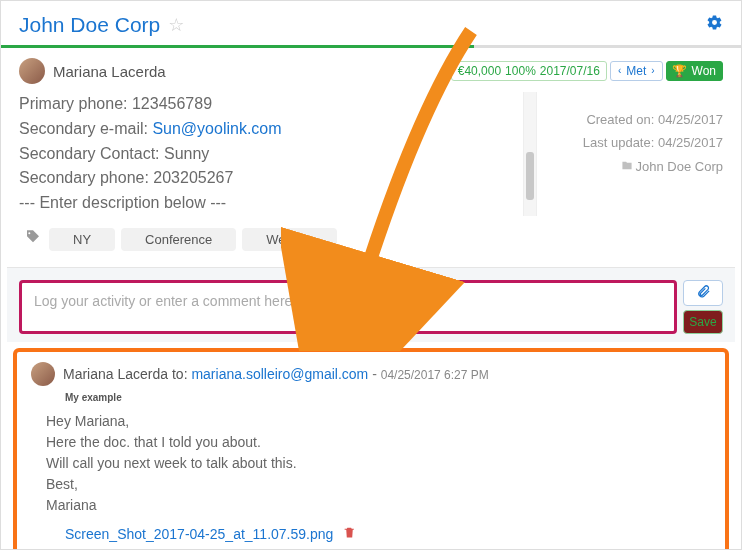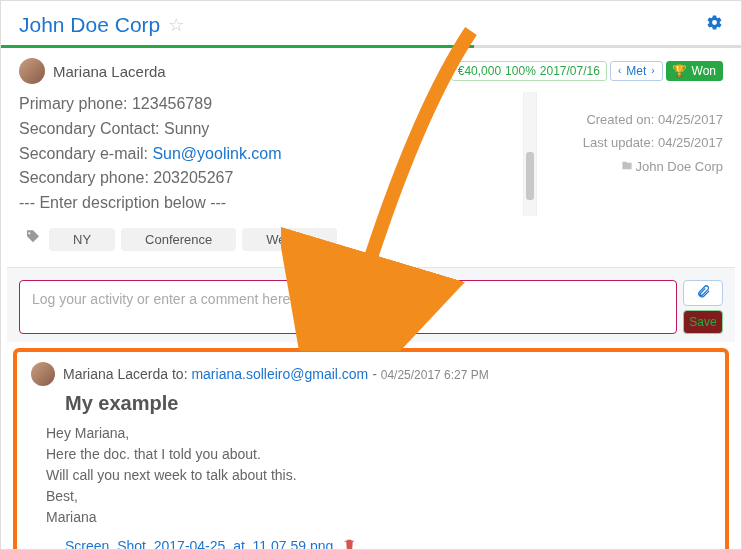--- a/index.html
+++ b/index.html
@@ -33,32 +33,32 @@
   .vscroll .thumb { position: absolute; left: 2px; right: 2px; top: 60px; height: 48px; background: #c8c8c8; border-radius: 3px; }
   .side-col { width: 200px; padding: 16px 18px 0 8px; text-align: right; color: #9a9a9a; font-size: 13px; line-height: 1.8; }
   .side-col .folder { color: #9a9a9a; }
   .folder-icon { display: inline-block; margin-right: 3px; }
 
   .tags-row { display: flex; align-items: center; gap: 6px; padding: 12px 12px 16px 12px; margin: 0 6px; border-bottom: 1px solid #e5e5e5; }
   .tag-icon { color: #9a9a9a; font-size: 16px; margin-right: 2px; margin-left: 6px; }
   .tag { background: #f1f1f1; color: #555; border-radius: 4px; padding: 4px 24px; font-size: 13px; }
 
   .activity-row { display: flex; gap: 6px; padding: 12px 12px 8px 12px; background: #f4f6f8; margin: 0 6px; }
-  .activity-input { flex: 1; border: 1px solid #be185d; border-radius: 4px; background: #fff; padding: 10px 12px; color: #aaa; font-size: 14px; height: 54px; }
+  .activity-input { flex: 1; border: 3px solid #be185d; border-radius: 4px; background: #fff; padding: 10px 12px; color: #aaa; font-size: 14px; height: 54px; }
   .activity-side { display: flex; flex-direction: column; gap: 4px; }
   .attach-btn { width: 40px; height: 26px; border: 1px solid #b6cde8; border-radius: 4px; background: #fff; color: #1b75d0; display: flex; align-items: center; justify-content: center; font-size: 15px; }
   .save-btn { width: 40px; height: 24px; border: 1px solid #8dd19b; border-radius: 4px; background: #7f1d1d; color: #2aa745; font-size: 12px; display: flex; align-items: center; justify-content: center; font-weight: 500; }
 
   .highlight-box { margin: 6px 12px 12px 12px; border: 4px solid #f97316; border-radius: 6px; padding: 10px 2px 12px 14px; background: #fff; }
   .msg-header { display: flex; align-items: center; gap: 8px; font-size: 14px; }
   .msg-header .sender { color: #555; }
   .msg-header a { color: #1b75d0; text-decoration: none; }
   .msg-header .dash { color: #777; }
   .msg-header .ts { color: #888; font-size: 12px; }
-  .msg-subject { font-weight: 700; color: #555; margin: 6px 0 8px 34px; font-size: 20px; }
+  .msg-subject { font-weight: 700; color: #555; margin: 6px 0 8px 34px; font-size: 10px; }
   .msg-body { margin-left: 15px; color: #666; font-size: 14px; line-height: 1.5; }
   .msg-attach { margin-left: 34px; margin-top: 10px; }
   .msg-attach a { color: #1b75d0; text-decoration: none; font-size: 14px; }
   .trash-icon { color: #d9534f; margin-left: 6px; font-size: 14px; }
 
   
   .arrow-svg { position: absolute; top: 20px; left: 280px; width: 260px; height: 330px; pointer-events: none; }
 </style>
 </head>
 <body>
@@ -100,24 +100,24 @@
       <span class="badge badge-won">
         <span>🏆</span>
         <span>Won</span>
       </span>
     </div>
   </div>
 
   <div class="body-row">
     <div class="details-col">
       <div class="line">Primary phone: 123456789</div>
-      <div class="line">Secondary Contact: Sunny</div>
       <div class="line">
         <span>Secondary e-mail: </span><a href="#">Sun@yoolink.com</a>
       </div>
+      <div class="line">Secondary Contact: Sunny</div>
       <div class="line">Secondary phone: 203205267</div>
       <div class="line">--- Enter description below ---</div>
     </div>
     <div class="vscroll">
         <div class="thumb"></div>
       </div>
     <div class="side-col">
       <div>Created on: 04/25/2017</div>
       <div>Last update: 04/25/2017</div>
       <div class="folder">

